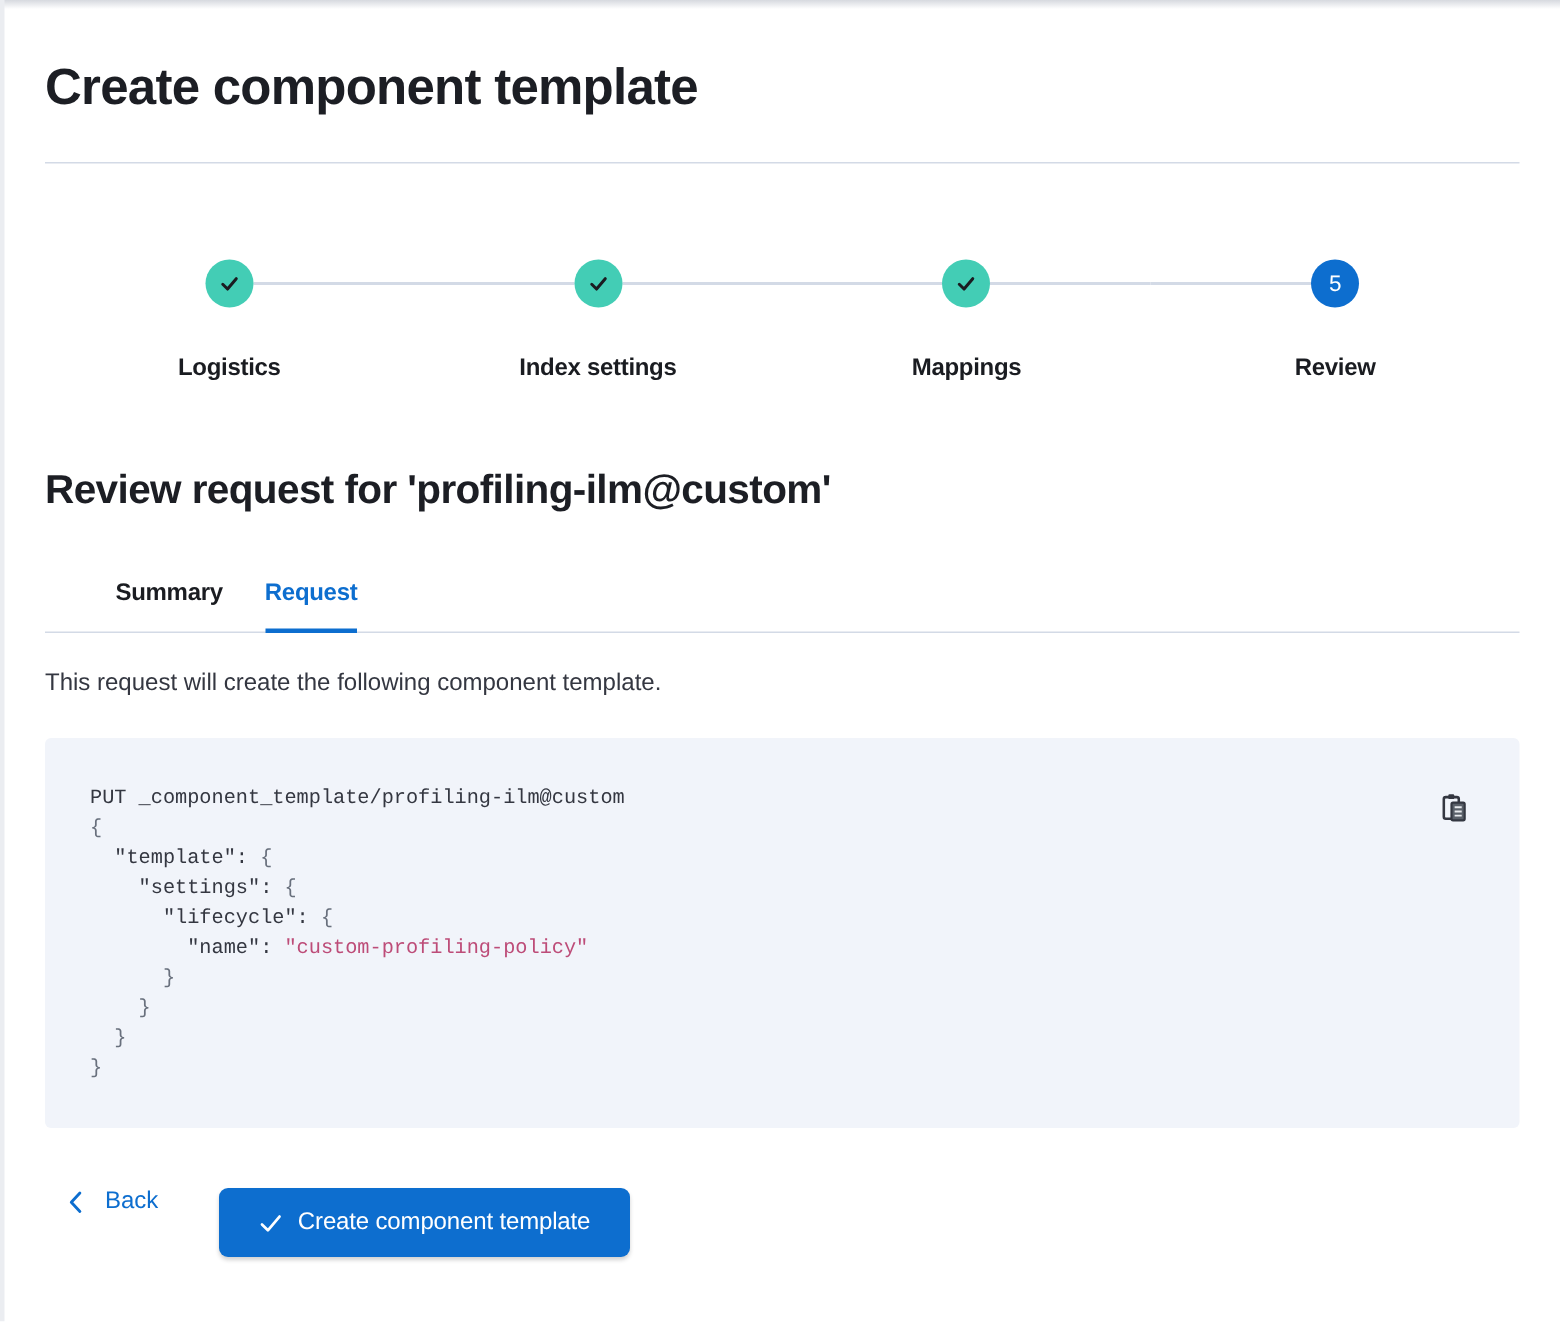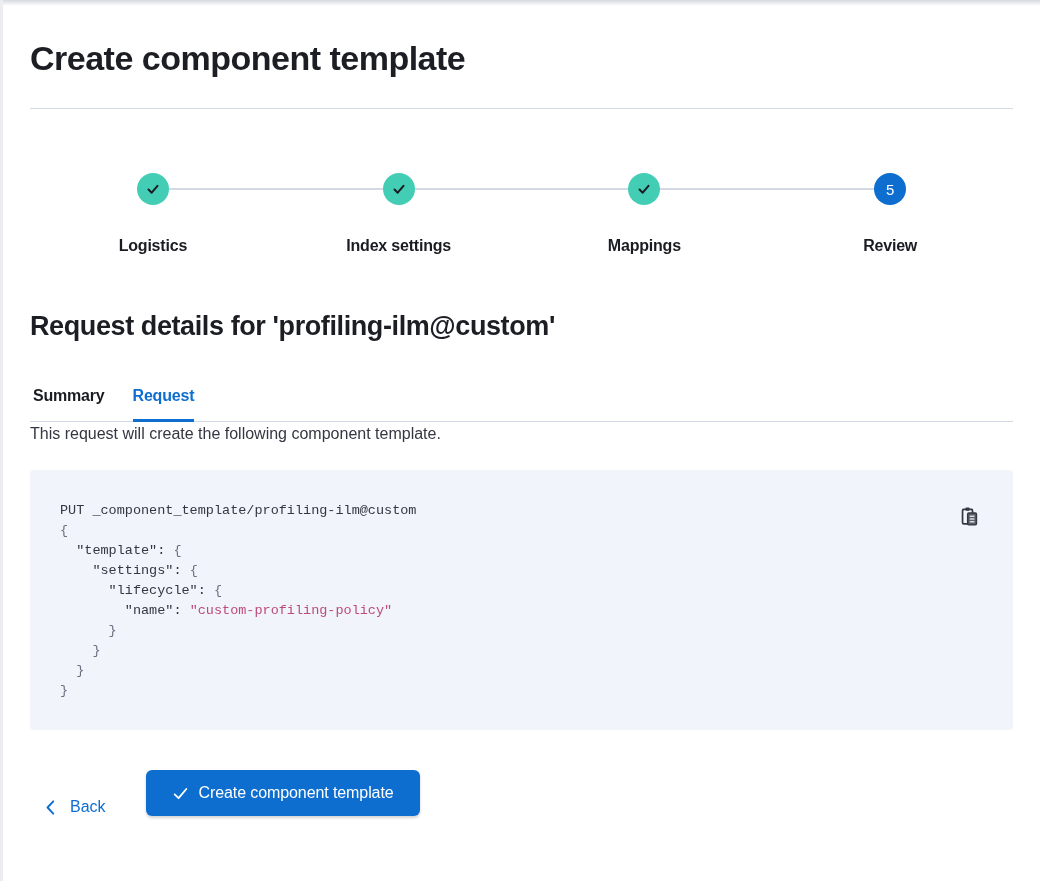--- a/index.html
+++ b/index.html
@@ -28,36 +28,36 @@
   .step-circle.complete { background: #43cdb5; }
   .step-circle.current  { background: #0d6ecf; }
   .step-number { color: #ffffff; font-size: 15px; font-weight: 500; }
   .step-label { margin-top: 32px; font-size: 16px; font-weight: 700; color: #1a1c21; letter-spacing: -0.2px; }
 
   h2.review-heading { font-size: 27px; line-height: 34px; font-weight: 700; letter-spacing: -0.4px; margin-top: 54px; color: #1c1e24; }
 
   
   .tabs { display: flex; gap: 28px; margin-top: 44px; border-bottom: 1px solid #d3dae6; padding-left: 3px; }
   .tab { font-size: 16px; font-weight: 600; padding-bottom: 14px; border-bottom: 3px solid transparent; margin-bottom: -1px; cursor: pointer; letter-spacing: -0.2px; }
-  .tab.inactive { color: #1a1c21; }
+  .tab.inactive { color: #1a1c21; margin-left: 44px; }
   .tab.active { color: #0d6ecf; border-bottom-color: #0d6ecf; }
 
-  .description { font-size: 16px; line-height: 24px; color: #343741; }
+  .description { margin-top: 22px; font-size: 16px; line-height: 24px; color: #343741; }
 
   
   .code-block { position: relative; margin-top: 24px; background: #f1f4fa; border-radius: 4px; padding: 31px 30px 29px 30px; }
   .code-content { font-family: "Liberation Mono", "DejaVu Sans Mono", monospace; font-size: 13.5px; line-height: 20px; color: #343741; }
   .code-content .cl { white-space: pre; }
   .tk-plain { color: #343741; }
   .tk-punct { color: #69707d; }
   .tk-string { color: #bd4c78; }
   .copy-button { position: absolute; top: 34px; right: 32px; width: 24px; height: 24px; background: none; border: none; cursor: pointer; display: flex; align-items: center; justify-content: center; }
 
   
-  .footer { display: flex; align-items: flex-end; margin-top: 40px; }
+  .footer { display: flex; align-items: flex-start; margin-top: 40px; }
   .back-link { display: flex; align-items: center; gap: 12px; color: #0d6ecf; font-size: 16px; font-weight: 500; background: none; border: none; cursor: pointer; margin-left: 13px; font-family: inherit; }
   .create-button { display: flex; align-items: center; gap: 10px; margin-left: 40px; height: 46px; padding: 0 26px;
     background: #0d6ecf; color: #ffffff; font-size: 16px; font-weight: 500; font-family: inherit;
     border: none; border-radius: 6px; cursor: pointer; box-shadow: 0 2px 3px rgba(0,0,0,0.18); letter-spacing: -0.1px; }
 
   .icon { display: inline-flex; }
 </style>
 </head>
 <body>
 
@@ -102,21 +102,21 @@
       <div class="step-label">Mappings</div>
     </div>
     <div class="step">
       <div class="step-circle current">
         <span class="step-number">5</span>
       </div>
       <div class="step-label">Review</div>
     </div>
   </div>
 
-  <h2 class="review-heading">Request details for 'profiling-ilm@custom'</h2>
+  <h2 class="review-heading">Review request for 'profiling-ilm@custom'</h2>
 
   <div class="tabs">
     <div class="tab inactive">Summary</div>
     <div class="tab active">Request</div>
   </div>
 
   <p class="description">This request will create the following component template.</p>
 
   <div class="code-block">
     <div class="code-content">

